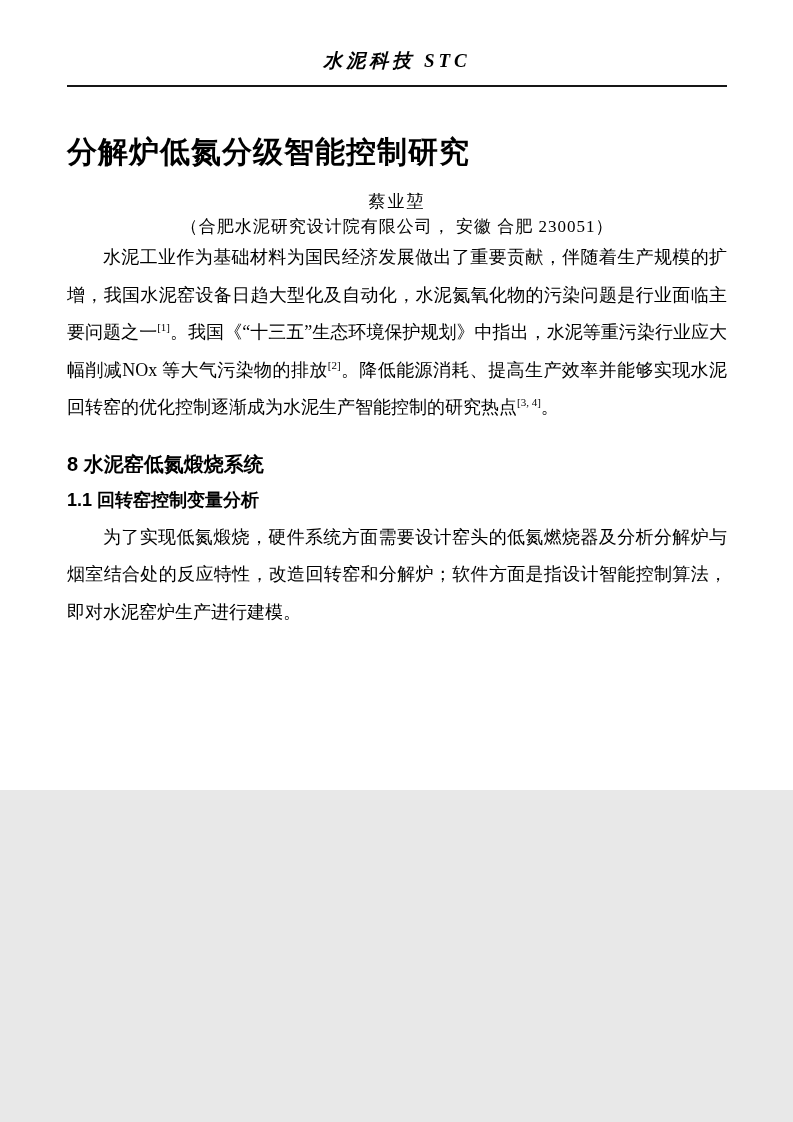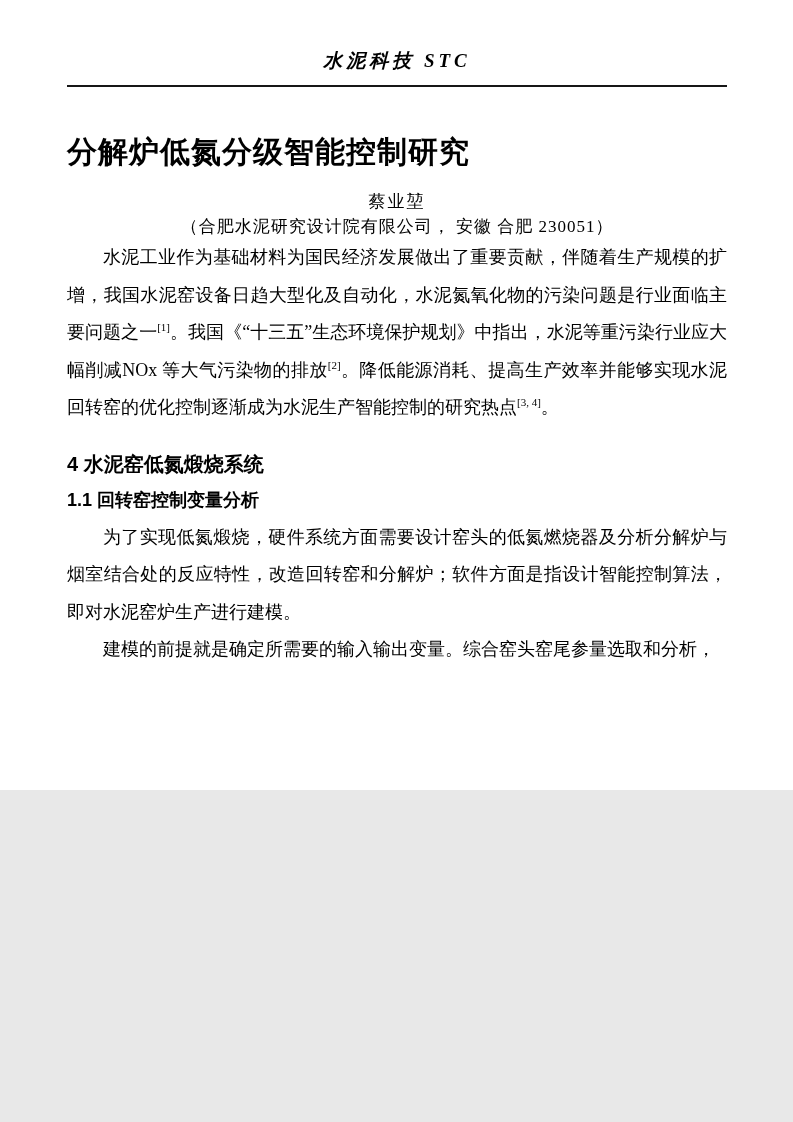--- a/index.html
+++ b/index.html
@@ -130,27 +130,26 @@
 
     <div class="article-author">蔡业堃</div>
 
     <div class="article-affiliation">（合肥水泥研究设计院有限公司， 安徽 合肥 230051）</div>
 
 
     <p class="body-para"><span>水泥工业作为基础材料为国民经济发展做出了重要贡献，伴随着生产规模的扩增，我国水泥窑设备日趋大型化及自动化，水泥氮氧化物的污染问题是行业面临主要问题之一</span><sup>[1]</sup><span>。我国《“十三五”生态环境保护规划》中指出，水泥等重污染行业应大幅削减NOx 等大气污染物的排放</span><sup>[2]</sup><span>。降低能源消耗、提高生产效率并能够实现水泥回转窑的优化控制逐渐成为水泥生产智能控制的研究热点</span><sup>[3, 4]</sup><span>。</span></p>
 
 
 
-    <div class="h-level1">4 水泥窑低氮煅烧系统</div>
+    <div class="h-level1">8 水泥窑低氮煅烧系统</div>
 
     <div class="h-level2">1.1 回转窑控制变量分析</div>
 
     <p class="body-para"><span>为了实现低氮煅烧，硬件系统方面需要设计窑头的低氮燃烧器及分析分解炉与烟室结合处的反应特性，改造回转窑和分解炉；软件方面是指设计智能控制算法，即对水泥窑炉生产进行建模。</span></p>
 
-    <p class="body-para"><span>建模的前提就是确定所需要的输入输出变量。综合窑头窑尾参量选取和分析，</span></p>
   </div>
 
   <div class="page-footer">
     <svg class="footer-rule-svg" viewBox="0 0 660 6" preserveAspectRatio="none" aria-hidden="true">
       <path fill="#111111" d="M0,2.4 C 80,1.2 150,3.8 240,1.6 C 330,4.6 420,1.0 500,3.4 C 570,1.4 620,2.2 660,2.5
                L660,3.1 C 620,3.8 570,4.2 500,4.6 C 420,2.4 330,5.6 240,3.0 C 150,5.0 80,2.6 0,3.4 Z"></path>
     </svg>
     <div class="footer-row">
       <span class="footer-page-num">1</span>
       <span class="footer-issue">2021.No.1</span>

